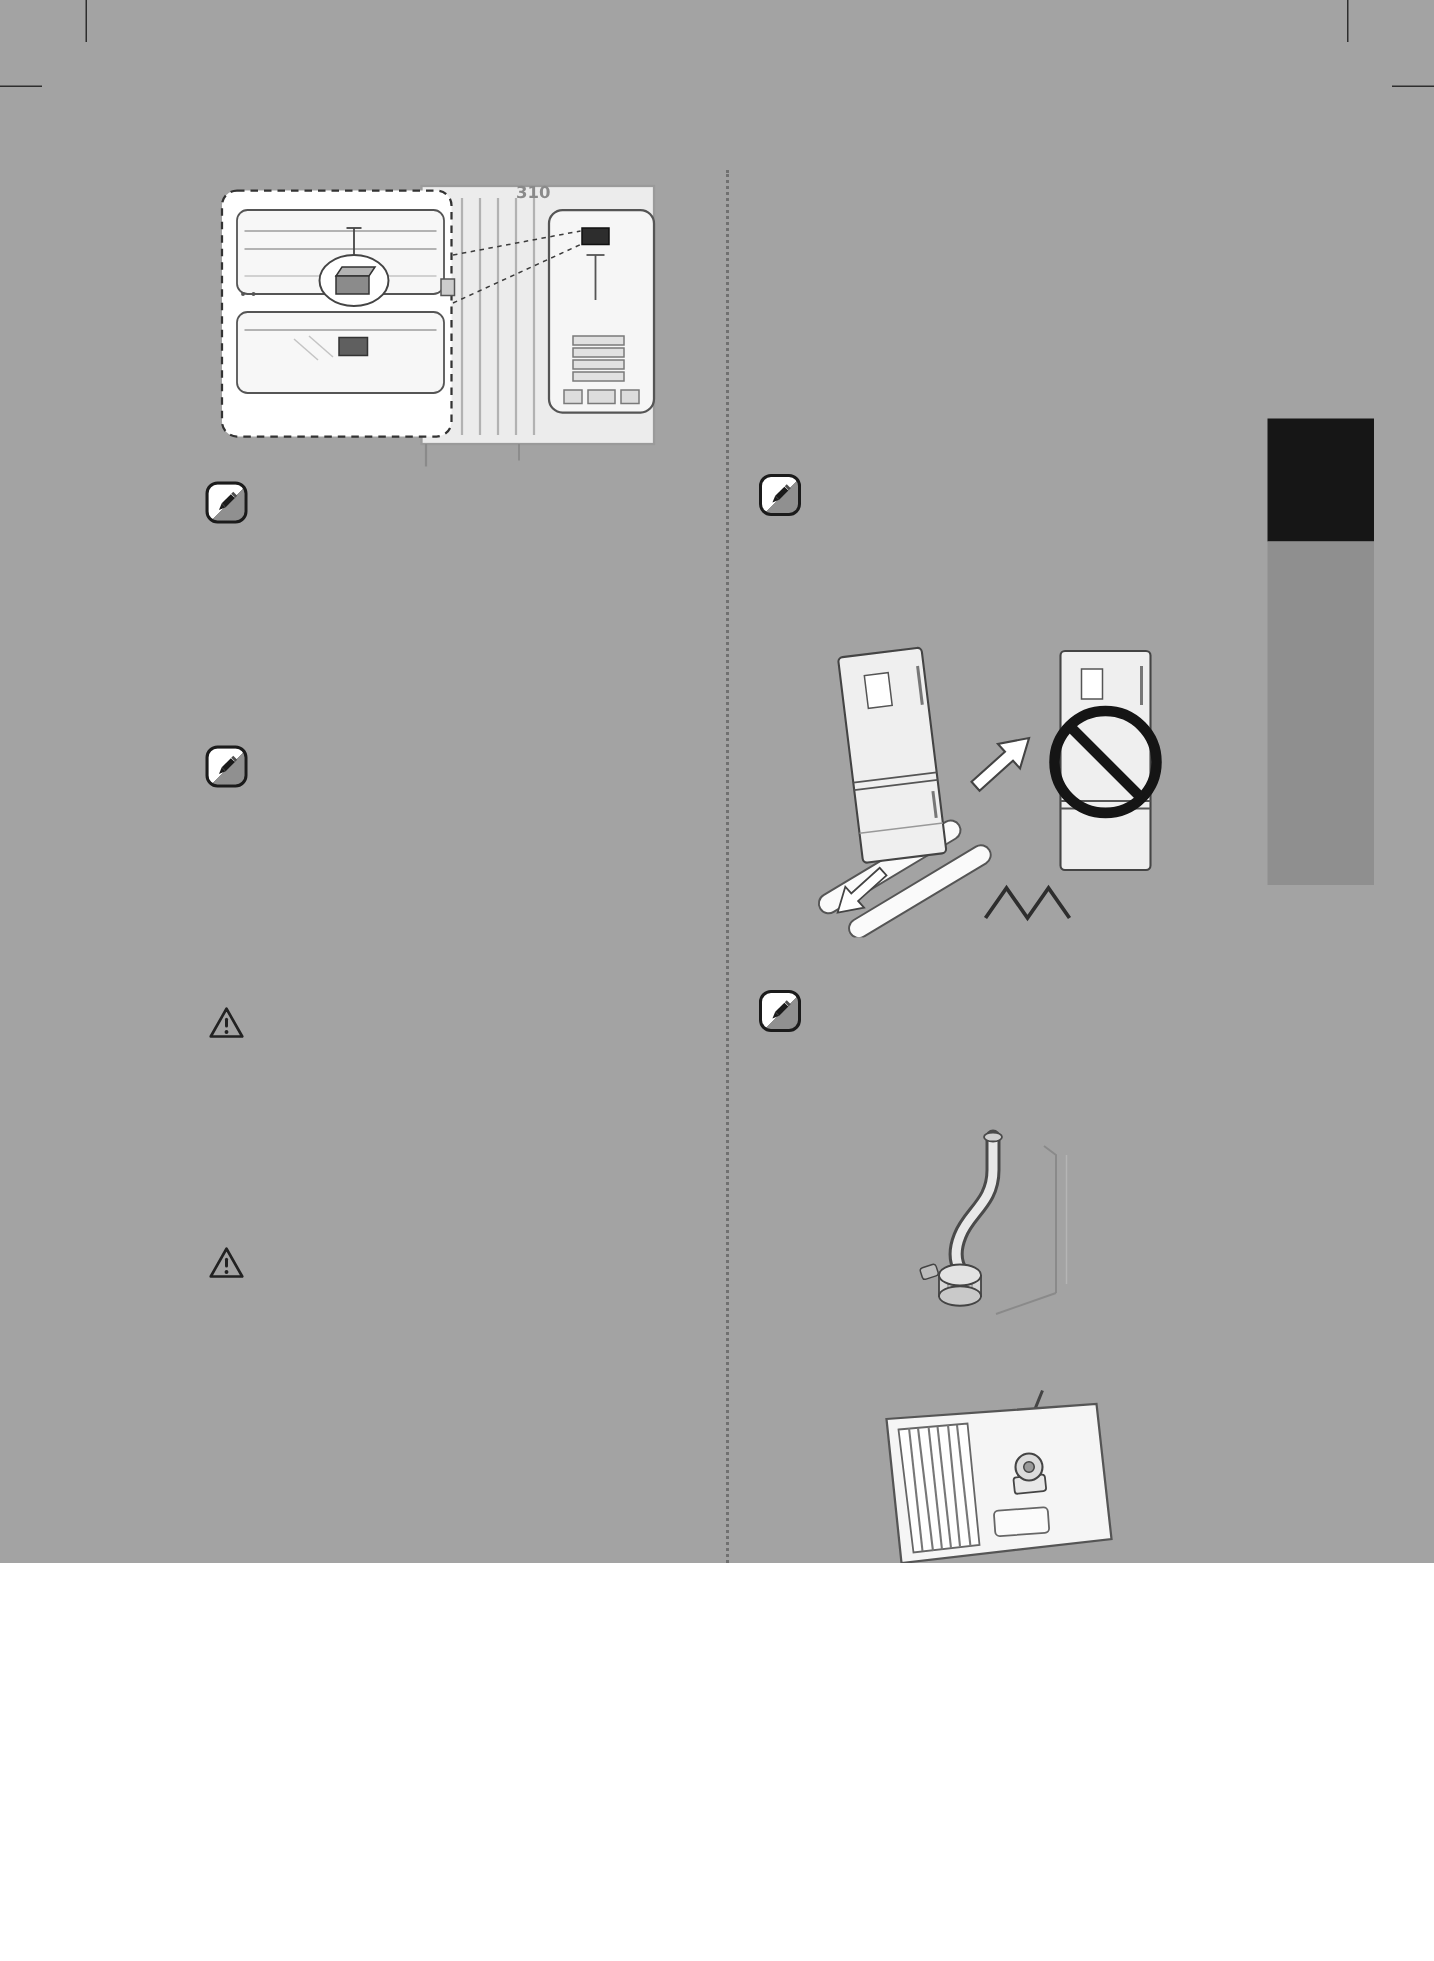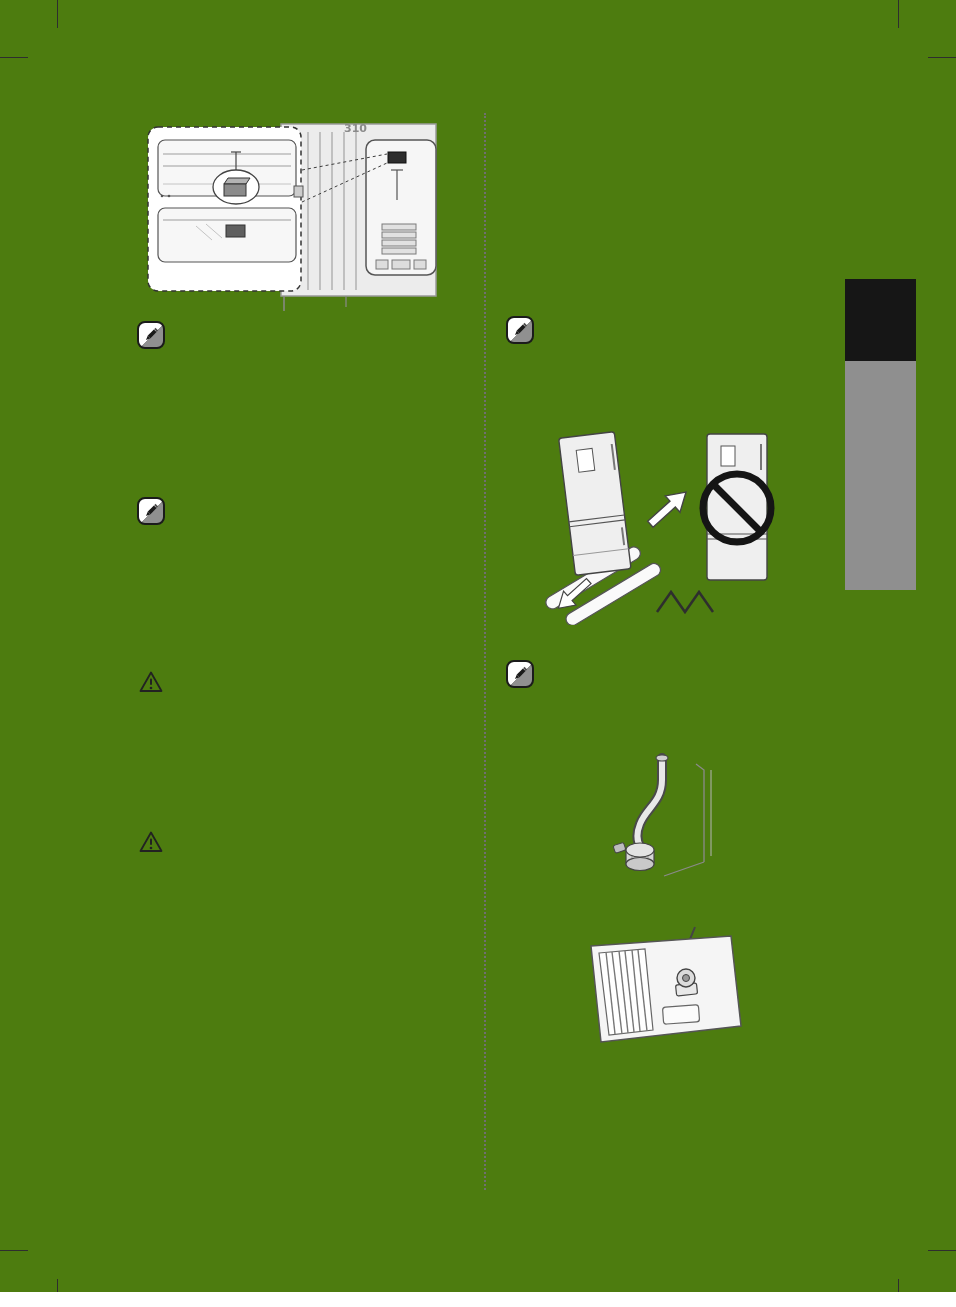--- a/index.html
+++ b/index.html
@@ -1,18 +1,18 @@
 <!DOCTYPE html>
 <html><head>
 <meta charset="utf-8">
 <style>
   * { box-sizing: border-box; }
   html, body { margin: 0; padding: 0; background: #ffffff; }
   body { font-family: "DejaVu Sans", "Liberation Sans", sans-serif; }
-  .page { position: relative; width: 956px; height: 1292px; background: #4d7c0f; overflow: hidden; }
+  .page { position: relative; width: 956px; height: 1042px; background: #a3a3a3; overflow: hidden; }
   .abs { position: absolute; }
 
   
   .crop { position: absolute; background: #2e2e2e; }
   .crop.v { width: 1px; height: 28px; }
   .crop.h { width: 28px; height: 1px; }
 
   
   .divider { position: absolute; left: 484px; top: 113px; height: 1077px; width: 0; border-left: 2px dotted #707070; }
 

